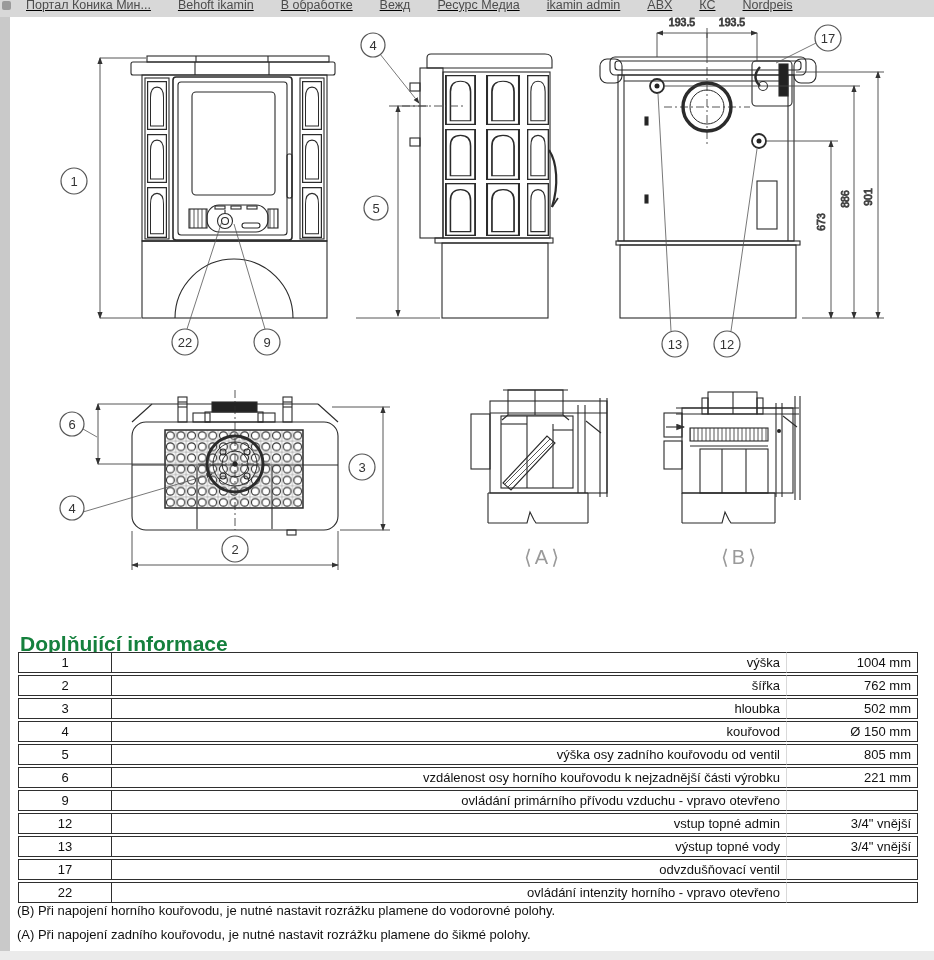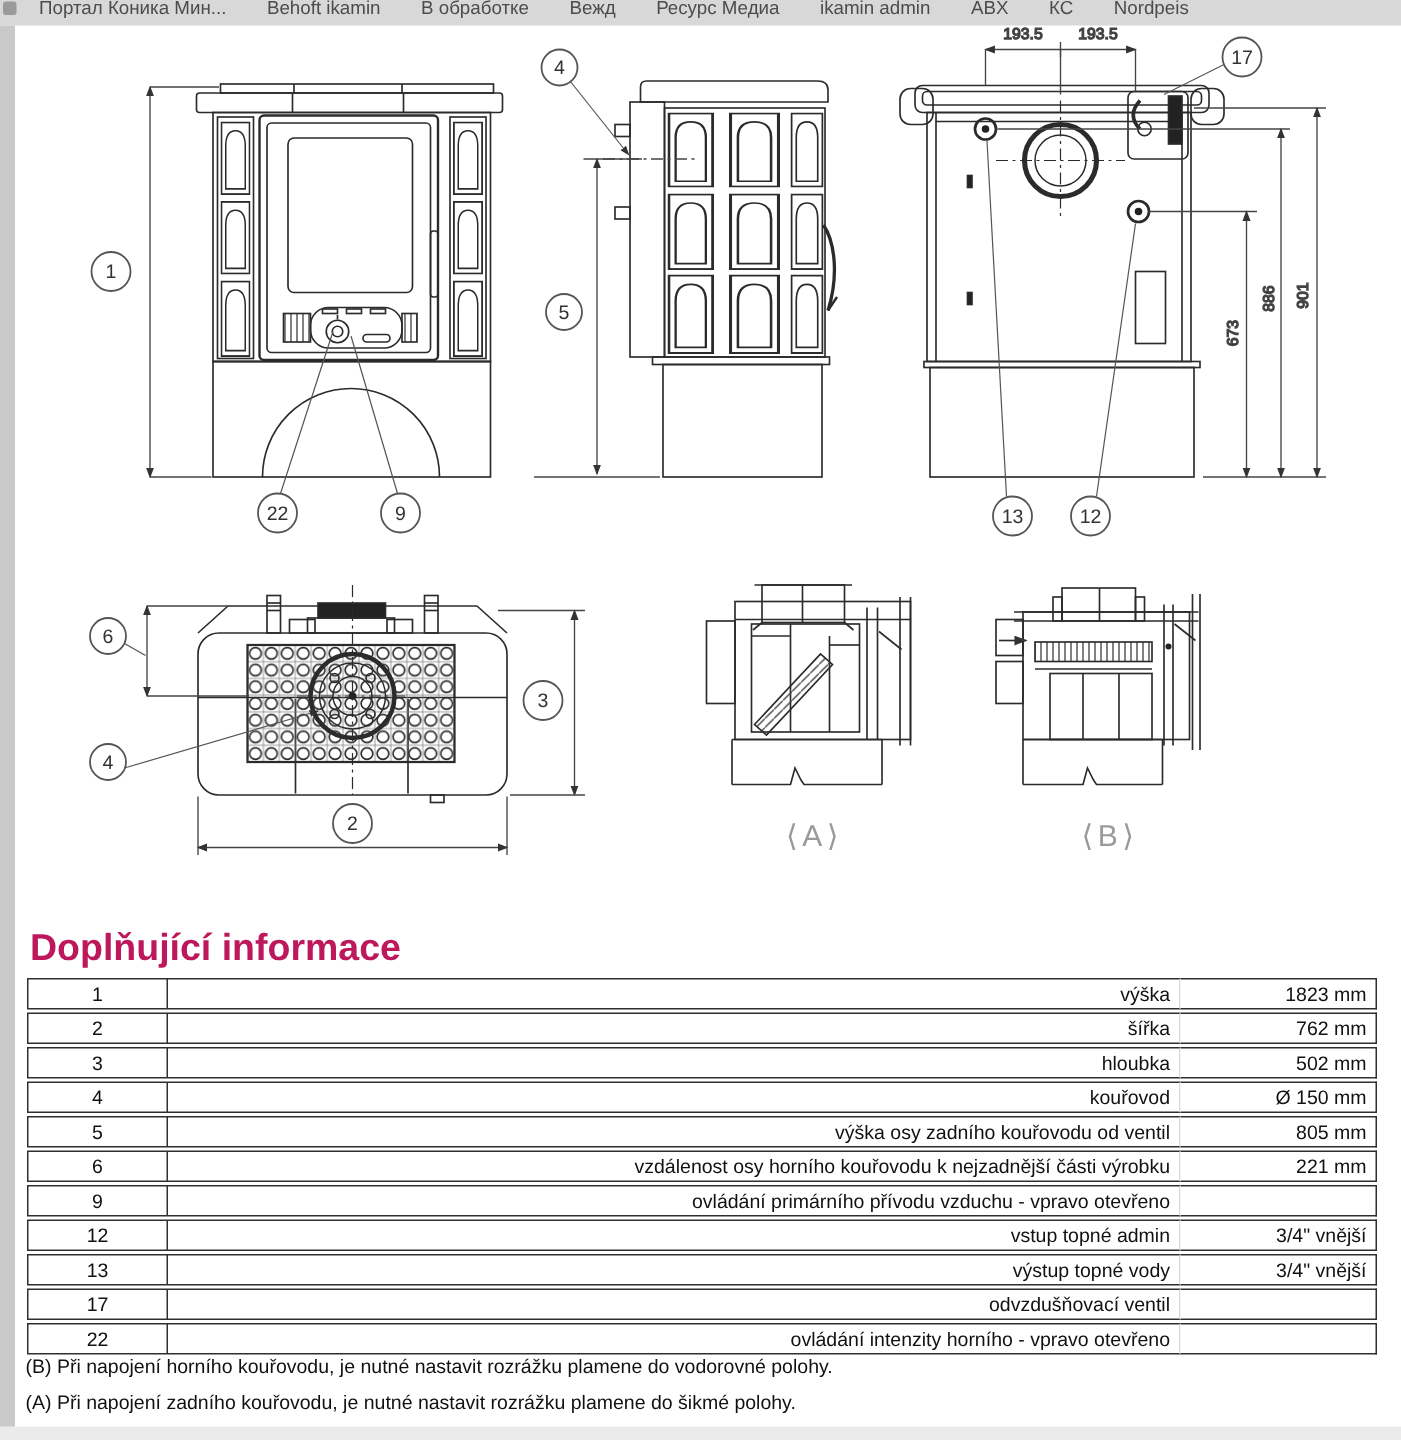--- a/index.html
+++ b/index.html
@@ -4,42 +4,42 @@
 <style>
   html,body{margin:0;padding:0;}
   body{
     width:934px;height:960px;position:relative;overflow:hidden;
     background:#ffffff;font-family:"Liberation Sans",sans-serif;
   }
   
   .bookmarks-bar{
     position:absolute;left:0;top:0;width:934px;height:17px;
     background:#d8d8d8;overflow:hidden;display:flex;align-items:flex-start;
-    gap:27px;padding-left:26px;box-sizing:border-box;
+    gap:27px;padding-left:26px;box-sizing:border-box;text-decoration:underline;
   }
   .bookmarks-bar .bm{
     font-size:12.5px;color:#4c4c4c;white-space:nowrap;margin-top:-2px;cursor:default;
   }
   .favicon{
     position:absolute;left:2px;top:1px;width:9px;height:9px;background:#9a9a9a;border-radius:2px;
   }
   .left-gutter{
     position:absolute;left:0;top:17px;width:10px;height:943px;background:#c9c9c9;
   }
   .bottom-strip{
     position:absolute;left:0;top:951px;width:934px;height:9px;background:#ebebeb;
   }
   
   #drawings{position:absolute;left:0;top:17px;}
   .co{font-size:13px;fill:#333;}
   .dim{font-size:10.5px;fill:#222;}
   .seclbl{font-size:20px;fill:#9a9a9a;letter-spacing:3px;}
   
   .info-title{
-    position:absolute;left:20px;top:618px;font-size:25px;font-weight:bold;color:#be185d;
+    position:absolute;left:20px;top:632px;font-size:21px;font-weight:bold;color:#15803d;
   }
   table.info{
     position:absolute;left:18px;top:650px;width:900px;
     border-collapse:separate;border-spacing:0 2px;font-size:13px;color:#111;
     table-layout:fixed;
   }
   table.info td{
     border-top:1px solid #2f2f2f;border-bottom:1px solid #2f2f2f;
     height:19px;padding:0 6px;background:#fff;overflow:hidden;white-space:nowrap;
   }
@@ -378,21 +378,21 @@
   <text class="seclbl" x="740" y="547" text-anchor="middle">⟨B⟩</text>
 </svg>
 
 <div class="info-title">Doplňující informace</div>
 
 <table class="info">
   <tbody>
     <tr>
       <td class="c-num">1</td>
       <td class="c-desc">výška</td>
-      <td class="c-val">1823 mm</td>
+      <td class="c-val">1004 mm</td>
     </tr>
     <tr>
       <td class="c-num">2</td>
       <td class="c-desc">šířka</td>
       <td class="c-val">762 mm</td>
     </tr>
     <tr>
       <td class="c-num">3</td>
       <td class="c-desc">hloubka</td>
       <td class="c-val">502 mm</td>

